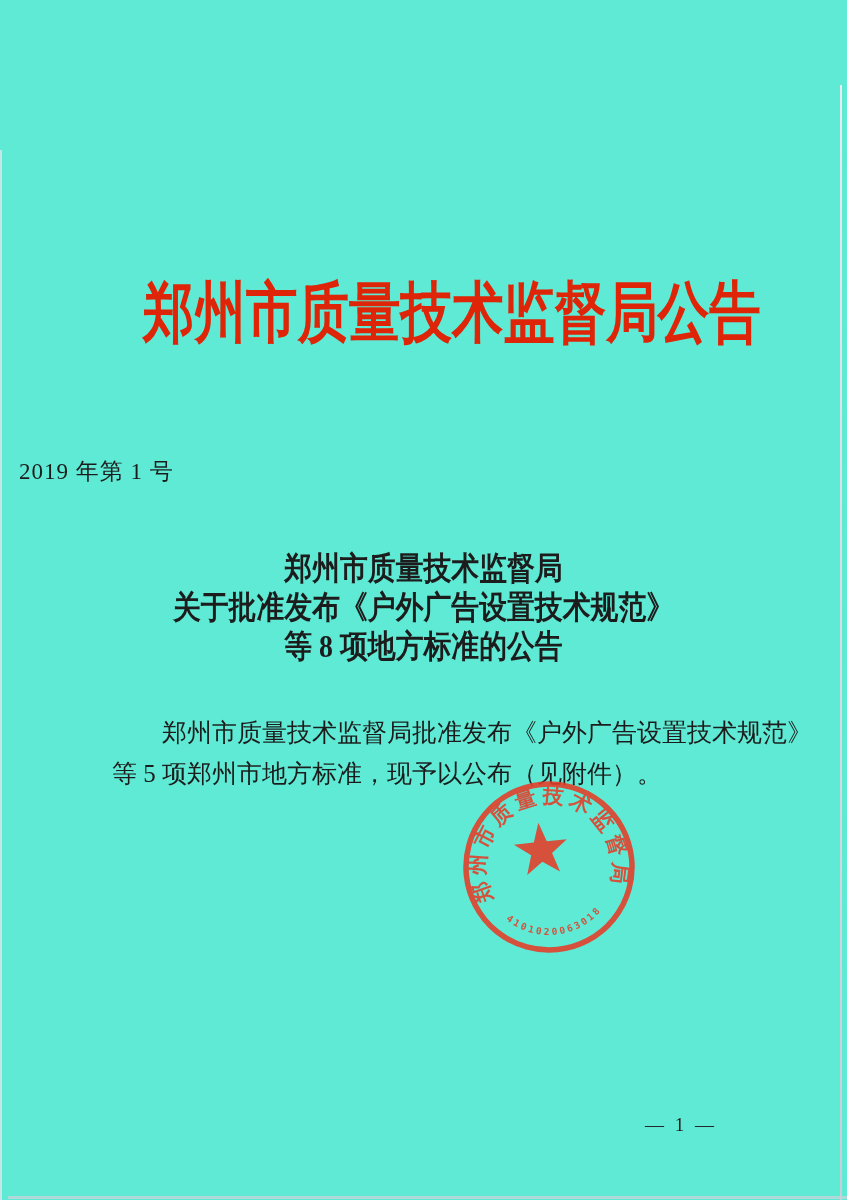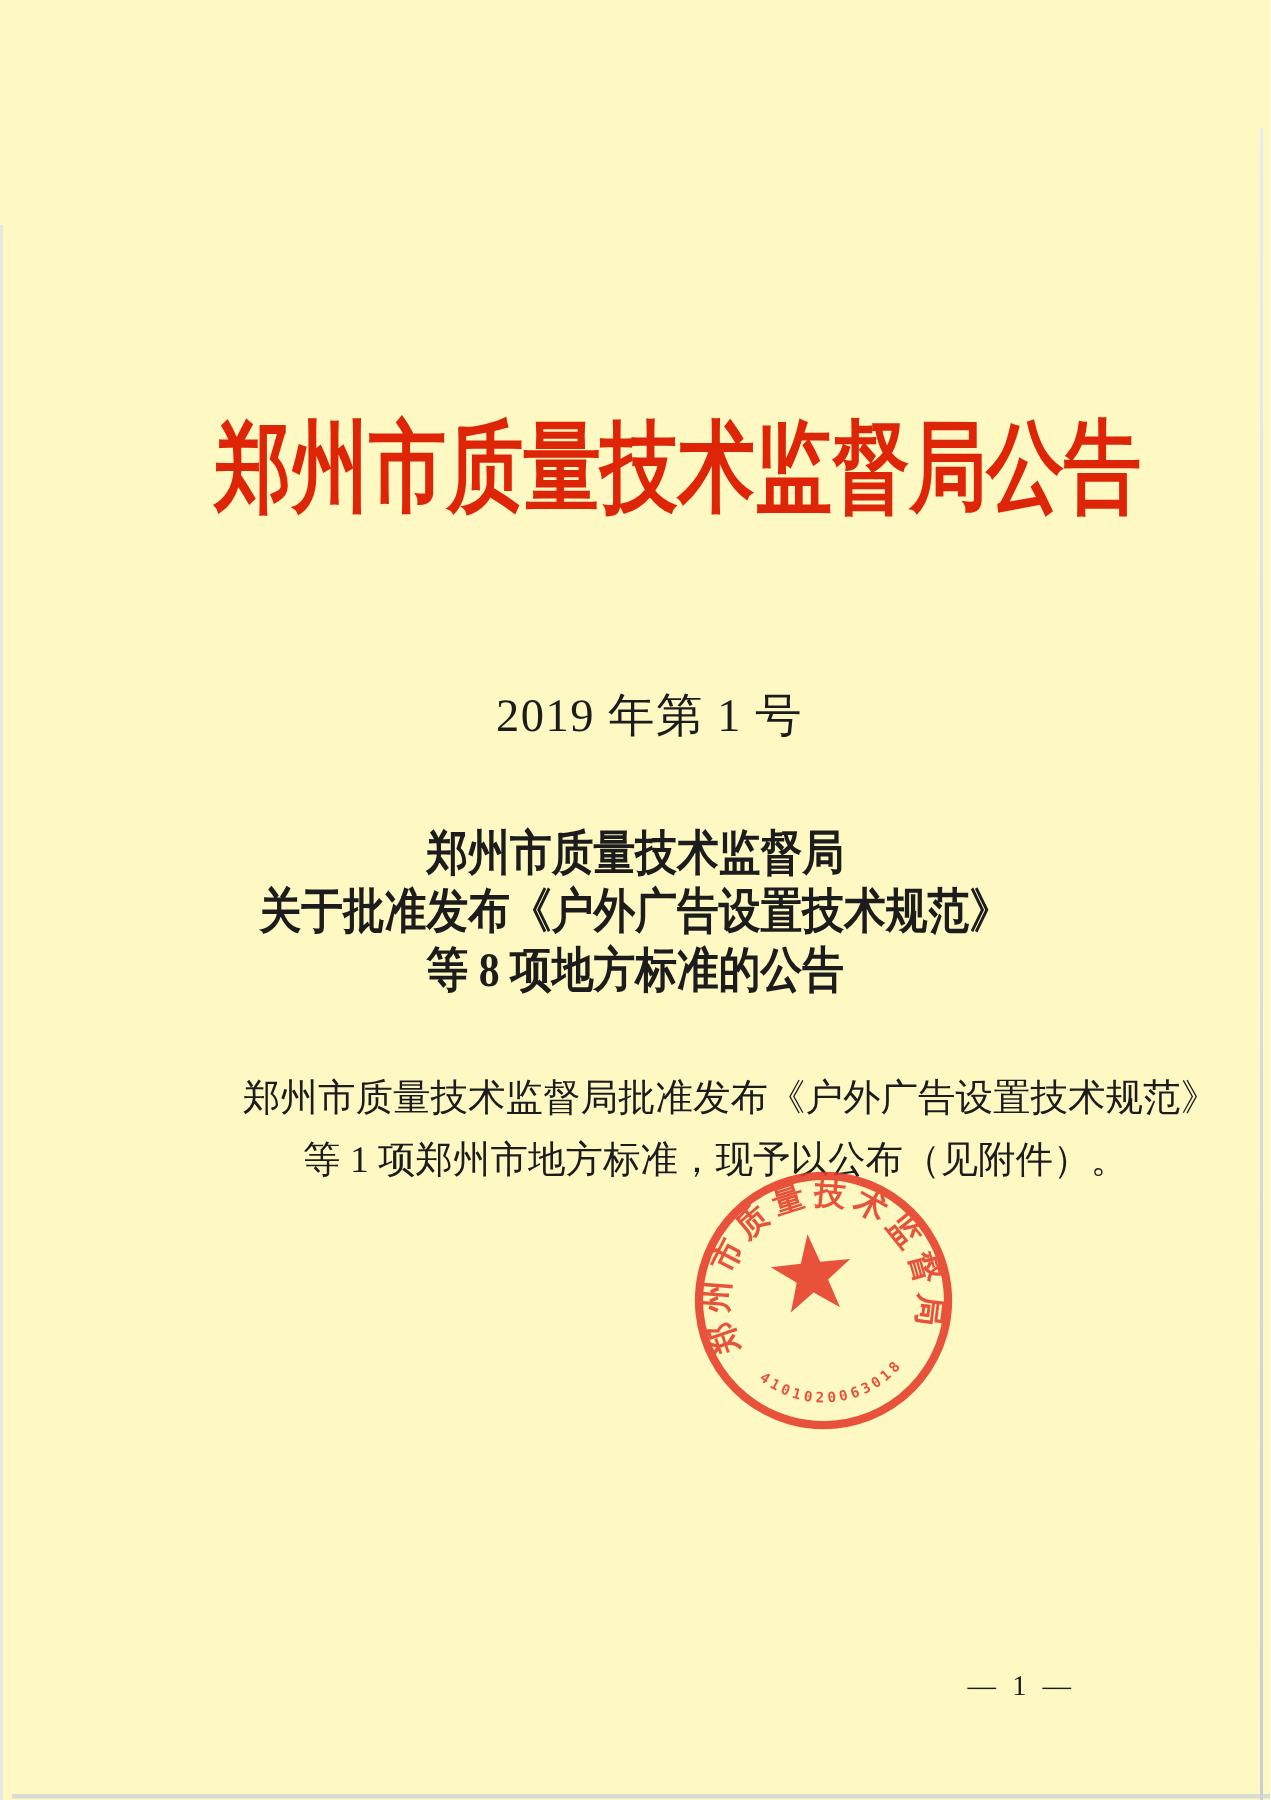--- a/index.html
+++ b/index.html
@@ -1,40 +1,40 @@
 <!DOCTYPE html>
 <html style="--title-red: #de2508; --seal-red: #e63c28; --text-black: #1c1c1c;"><head>
 <meta charset="utf-8">
 <style>
   html, body { margin:0; padding:0; background:#ffffff; }
   .sheet {
     position:relative; width:847px; height:1200px; margin:0 auto;
-    background:#fef9c3; overflow:hidden;
+    background:#5eead4; overflow:hidden;
     font-family:"Liberation Serif","DejaVu Serif",serif;
     color:var(--text-black,#1c1c1c);
   }
   .doc-title {
     position:absolute; top:274px; left:56px; right:0; margin:0;
     text-align:center; white-space:nowrap;
     font-size:66px; line-height:78px; font-weight:700;
     color:var(--title-red,#de2508);
     transform:scaleX(0.78); transform-origin:center;
   }
   .doc-number {
     position:absolute; top:456px; left:19px; right:0;
-    text-align:center; font-size:31px; letter-spacing:1px;
+    text-align:left; font-size:23px; letter-spacing:1px;
   }
   .heading {
     position:absolute; top:549px; left:0; right:0;
     text-align:center; font-weight:700; font-size:32px; line-height:39px;
     transform:scaleX(0.87); transform-origin:center; white-space:nowrap;
   }
   .body-text {
     position:absolute; top:712px; left:112px; width:640px;
-    font-size:25px; line-height:41px; white-space:nowrap;text-align:right;
+    font-size:25px; line-height:41px; white-space:nowrap;
   }
   .body-text .line1 { text-indent:2em; }
   .seal { position:absolute; left:454px; top:772px; opacity:0.88; }
   .seal .ring { fill:none; stroke:var(--seal-red,#e63c28); stroke-width:5.5; }
   .seal .star { fill:var(--seal-red,#e63c28); }
   .seal text { fill:var(--seal-red,#e63c28); }
   .seal .ring-text { font-size:21px; font-weight:700; letter-spacing:4.5px;
     font-family:"Liberation Serif","DejaVu Serif",serif; }
   .seal .code-text { font-size:9.5px; font-weight:700; letter-spacing:2.5px;
     font-family:"DejaVu Sans Mono",monospace; }
@@ -63,21 +63,21 @@
   <div class="doc-number">2019 年第 1 号</div>
 
   <div class="heading">
     <div>郑州市质量技术监督局</div>
     <div>关于批准发布《户外广告设置技术规范》</div>
     <div>等 8 项地方标准的公告</div>
   </div>
 
   <div class="body-text">
     <div class="line1">郑州市质量技术监督局批准发布《户外广告设置技术规范》</div>
-    <div>等 1 项郑州市地方标准，现予以公布（见附件）。</div>
+    <div>等 5 项郑州市地方标准，现予以公布（见附件）。</div>
   </div>
 
   <svg class="seal" width="190" height="190" viewBox="0 0 190 190" xmlns="http://www.w3.org/2000/svg">
     <defs>
       <path id="arcTop" d="M 39.6 127 A 64 64 0 1 1 150.4 127" fill="none"></path>
       <path id="arcBottom" d="M 42.9 138.7 A 68 68 0 0 0 147.1 138.7" fill="none"></path>
     </defs>
     <g transform="rotate(-6 95 95)">
       <circle class="ring" cx="95" cy="95" r="83"></circle>
       <polygon class="star" points="89,50 95.5,69.1 115.6,69.3 99.5,81.4 105.5,100.7 89,89 72.5,100.7 78.5,81.4 62.4,69.3 82.5,69.1"></polygon>

